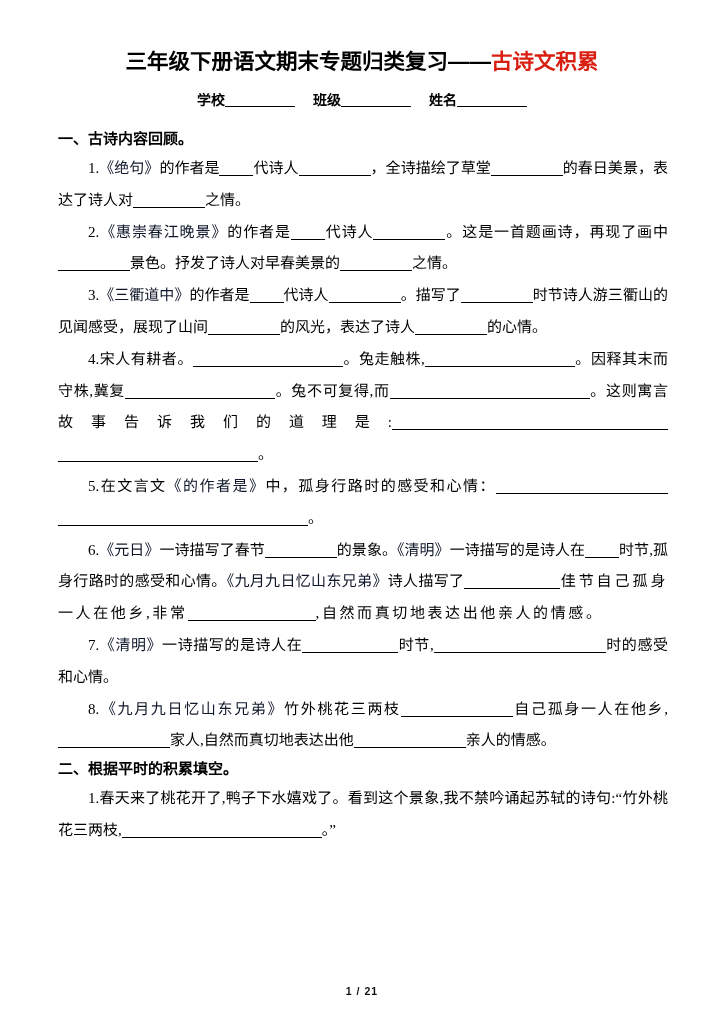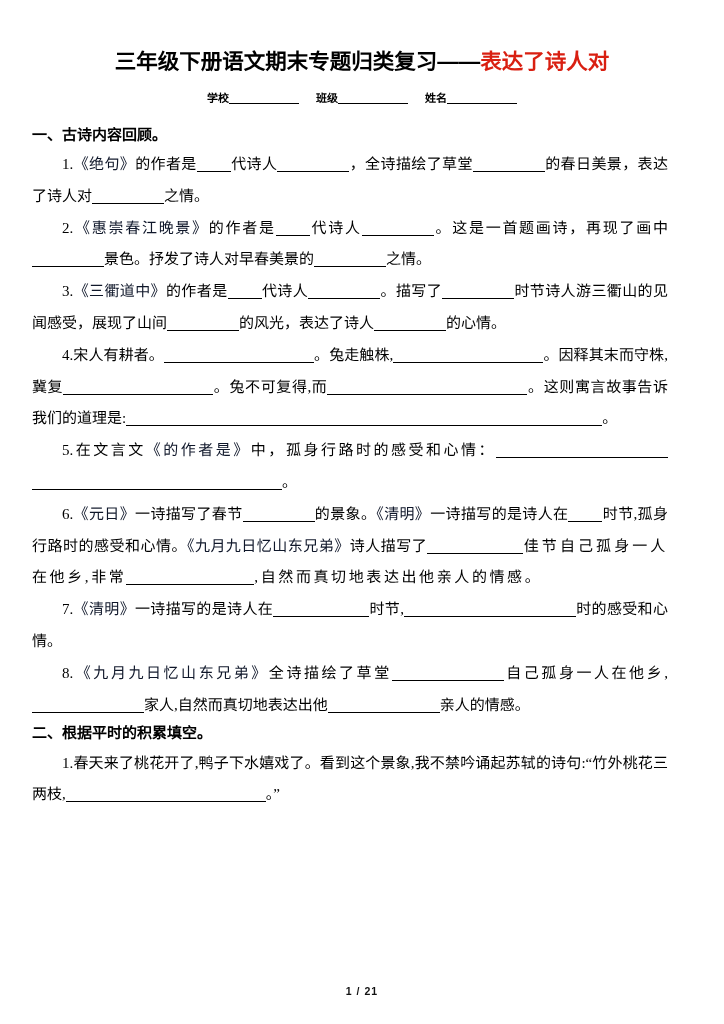--- a/index.html
+++ b/index.html
@@ -36,36 +36,36 @@
     line-height: 1.2;
     white-space: nowrap;
   }
   .doc-title .accent { color: #d91f11; }
 
   
   .identity-line {
     text-align: center;
     font-family: "Liberation Sans", "DejaVu Sans", sans-serif;
     font-weight: bold;
-    font-size: 11px;
+    font-size: 14px;
     margin-top: 13px;
     letter-spacing: 0px;
   }
   .identity-line .field-label { margin-left: 14px; }
   .identity-line .field-label:first-child { margin-left: 0; }
   .blank-u {
     display: inline-block;
     border-bottom: 1.4px solid #000;
     vertical-align: -2px;
   }
 
   
   .body-block {
     margin-top: 18px;
-    padding-left: 32px;
+    padding-left: 58px;
     padding-right: 56px;
   }
   .section-heading {
     font-family: "Liberation Sans", "DejaVu Sans", sans-serif;
     font-weight: bold;
     font-size: 15px;
     margin: 0 0 3px 0;
     line-height: 1.55;
   }
   .para {
@@ -110,21 +110,21 @@
     font-weight: bold;
     color: #111;
     letter-spacing: 1px;
   }
 </style>
 </head>
 <body>
 
 <div class="page">
 
-  <h1 class="doc-title"><span>三年级下册语文期末专题归类复习——</span><span class="accent">表达了诗人对</span></h1>
+  <h1 class="doc-title"><span>三年级下册语文期末专题归类复习——</span><span class="accent">古诗文积累</span></h1>
 
   <div class="identity-line">
     <span class="field-label"><span>学校</span><span class="blank-u" style="width:70px"></span></span>
     <span class="field-label"><span>班级</span><span class="blank-u" style="width:70px"></span></span>
     <span class="field-label"><span>姓名</span><span class="blank-u" style="width:70px"></span></span>
   </div>
 
   <div class="body-block">
 
     <h2 class="section-heading">一、古诗内容回顾。</h2>
@@ -136,21 +136,21 @@
     <p class="para"><span>3.</span><span class="poem">《三衢道中》</span><span>的作者是</span><span class="ul u-xs"></span><span>代诗人</span><span class="ul u-m"></span><span>。描写了</span><span class="ul u-m"></span><span>时节诗人游三衢山的见闻感受，展现了山间</span><span class="ul u-m"></span><span>的风光，表达了诗人</span><span class="ul u-m"></span><span>的心情。</span></p>
 
     <p class="para"><span>4.</span><span>宋人有耕者。</span><span class="ul u-3xl"></span><span>。兔走触株,</span><span class="ul u-3xl"></span><span>。因释其末而守株,冀复</span><span class="ul u-3xl"></span><span>。兔不可复得,而</span><span class="ul u-5xl"></span><span>。这则寓言故事告诉我们的道理是:</span><span class="ul u-line"></span><span class="ul u-5xl"></span><span>。</span></p>
 
     <p class="para"><span>5.</span><span>在文言文</span><span class="poem">《的作者是》</span><span>中，孤身行路时的感受和心情：</span><span class="ul u-4xl"></span><span class="ul u-7xl"></span><span>。</span></p>
 
     <p class="para"><span>6.</span><span class="poem">《元日》</span><span>一诗描写了春节</span><span class="ul u-m"></span><span>的景象。</span><span class="poem">《清明》</span><span>一诗描写的是诗人在</span><span class="ul u-xs"></span><span>时节,孤身行路时的感受和心情。</span><span class="poem">《九月九日忆山东兄弟》</span><span>诗人描写了</span><span class="ul u-l"></span><span class="spread">佳节自己孤身一人在他乡,非常</span><span class="ul u-2xl"></span><span class="spread">,自然而真切地表达出他亲人的情感。</span></p>
 
     <p class="para"><span>7.</span><span class="poem">《清明》</span><span>一诗描写的是诗人在</span><span class="ul u-l"></span><span>时节,</span><span class="ul u-4xl"></span><span>时的感受和心情。</span></p>
 
-    <p class="para"><span>8.</span><span class="poem">《九月九日忆山东兄弟》</span><span>全诗描绘了草堂</span><span class="ul u-xl"></span><span>自己孤身一人在他乡,</span><span class="ul u-xl"></span><span>家人,自然而真切地表达出他</span><span class="ul u-xl"></span><span>亲人的情感。</span></p>
+    <p class="para"><span>8.</span><span class="poem">《九月九日忆山东兄弟》</span><span>竹外桃花三两枝</span><span class="ul u-xl"></span><span>自己孤身一人在他乡,</span><span class="ul u-xl"></span><span>家人,自然而真切地表达出他</span><span class="ul u-xl"></span><span>亲人的情感。</span></p>
 
     <h2 class="section-heading">二、根据平时的积累填空。</h2>
 
     <p class="para"><span>1.</span><span>春天来了桃花开了,鸭子下水嬉戏了。看到这个景象,我不禁吟诵起苏轼的诗句:“竹外桃花三两枝,</span><span class="ul u-5xl"></span><span>。”</span></p>
 
   </div>
 
   <div class="footer"><span>1 / 21</span></div>
 
 </div>

